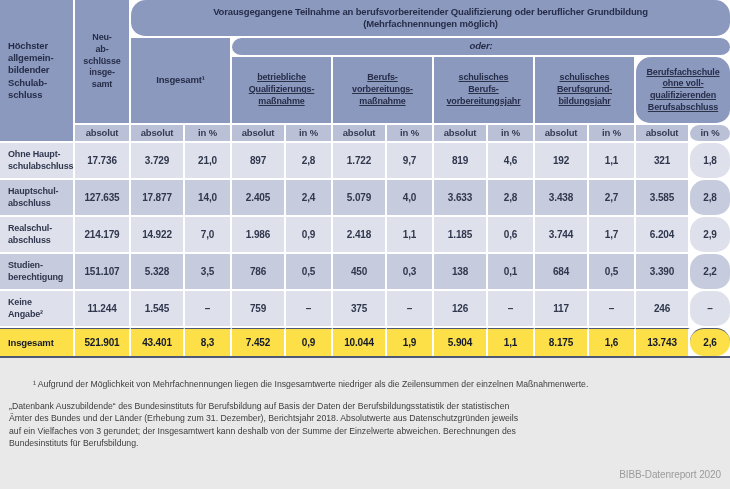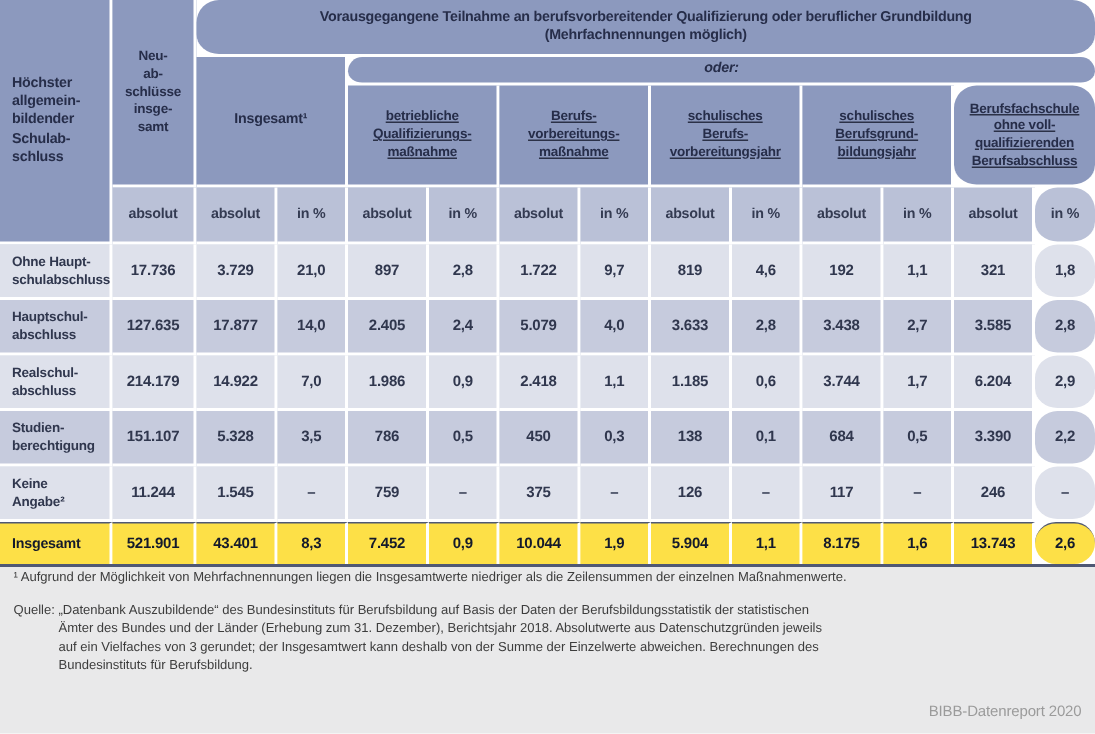--- a/index.html
+++ b/index.html
@@ -45,21 +45,21 @@
     text-align:left;
     padding-left:8px;
     font-size:9.5px;
   }
   th.table-title{font-size:9.5px;}
   th.davon{font-style:italic;font-size:9.5px;}
   th.insgesamt-col{font-size:9.5px;}
   tr.r-title{height:38px;}
   tr.r-davon{height:19px;}
   tr.r-groups{height:68px;text-decoration:underline;}
-  tr.r-units{height:38px;}
+  tr.r-units{height:18px;}
   tr.r-units th{
     background:#bac1d7;
     color:#343b52;
     font-size:9.5px;
   }
   
   tbody tr{height:37px;}
   tbody th{
     text-align:left;
     padding-left:8px;
@@ -91,20 +91,21 @@
     padding:7px 9px 0 9px;
     box-sizing:border-box;
   }
   .footnote{
     font-size:8.7px;
     line-height:1.45;
     color:#3d3d3d;
     padding-left:9px;
     text-indent:-9px;
     max-width:706px;
+    margin-left:24px;
   }
   .source{
     display:flex;
     margin-top:9px;
     font-size:8.7px;
     line-height:1.45;
     color:#3d3d3d;
   }
   .source-label{flex:0 0 30px;}
   .source-text{max-width:520px;}
@@ -293,17 +294,16 @@
           <td>13.743</td>
           <td class="last-col">2,6</td>
         </tr>
       </tbody>
   </table>
 </div>
 
 <div class="footer">
   <div class="footnote">¹ Aufgrund der Möglichkeit von Mehrfachnennungen liegen die Insgesamtwerte niedriger als die Zeilensummen der einzelnen Maßnahmenwerte.</div>
   <div class="source">
-    <span class="source-label">Quelle:</span>
     <span class="source-text">„Datenbank Auszubildende“ des Bundesinstituts für Berufsbildung auf Basis der Daten der Berufsbildungsstatistik der statistischen Ämter des Bundes und der Länder (Erhebung zum 31. Dezember), Berichtsjahr 2018. Absolutwerte aus Datenschutzgründen jeweils auf ein Vielfaches von 3 gerundet; der Insgesamtwert kann deshalb von der Summe der Einzelwerte abweichen. Berechnungen des Bundesinstituts für Berufsbildung.</span>
   </div>
   <div class="brand">BIBB-Datenreport 2020</div>
 </div>
 
 </body></html>

